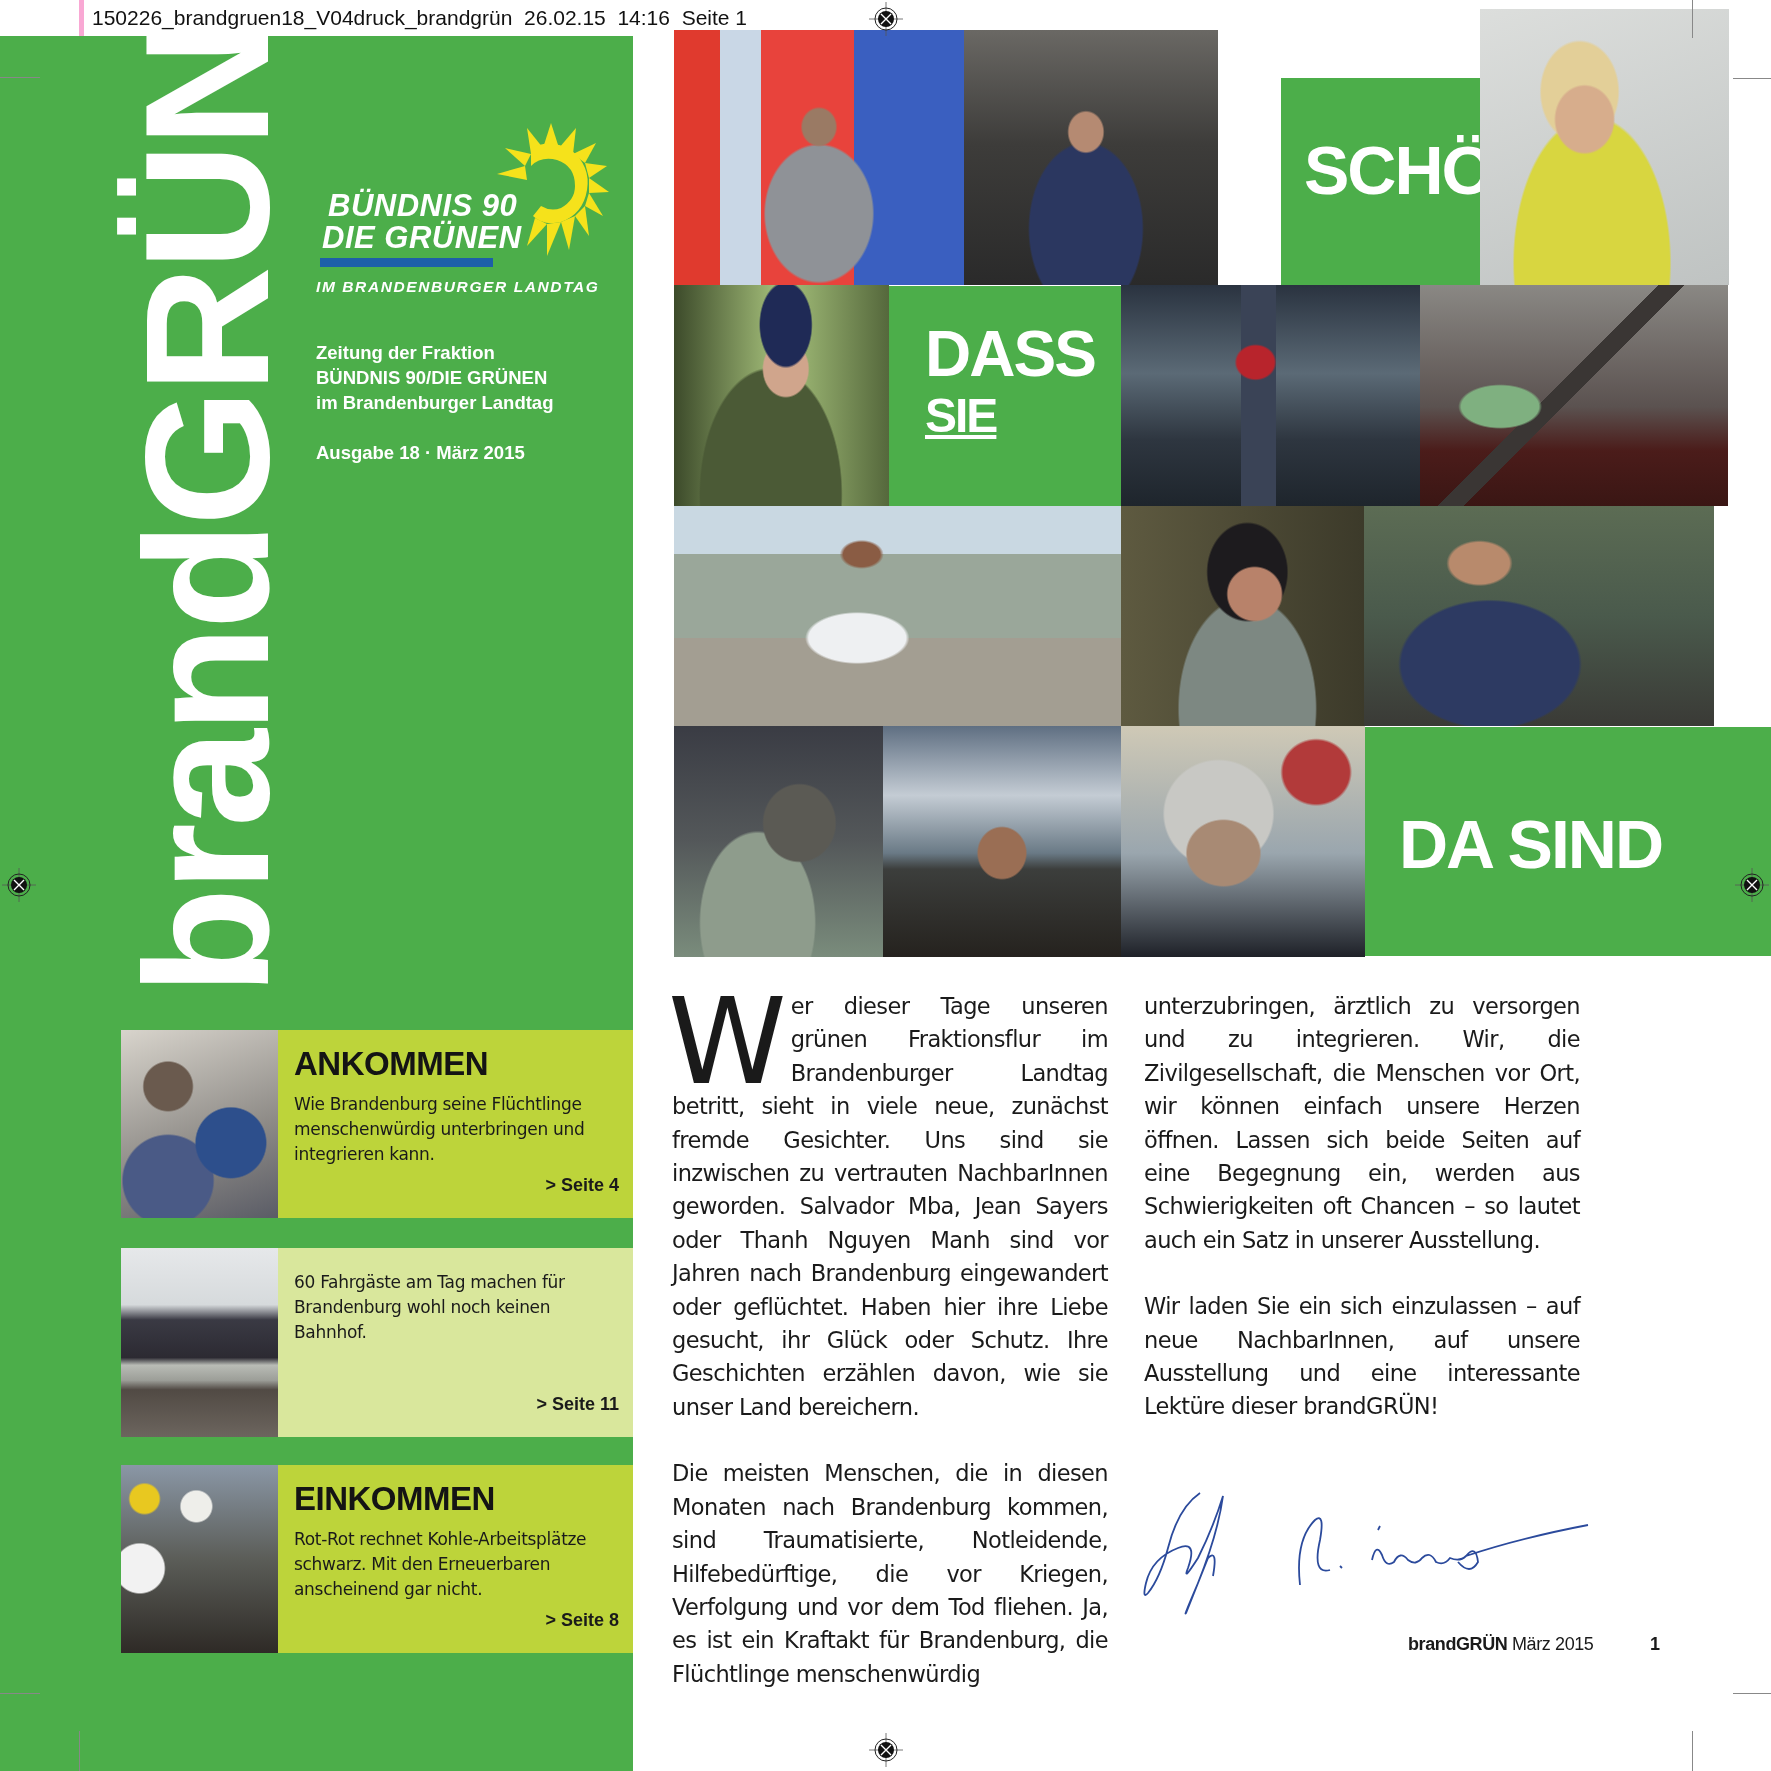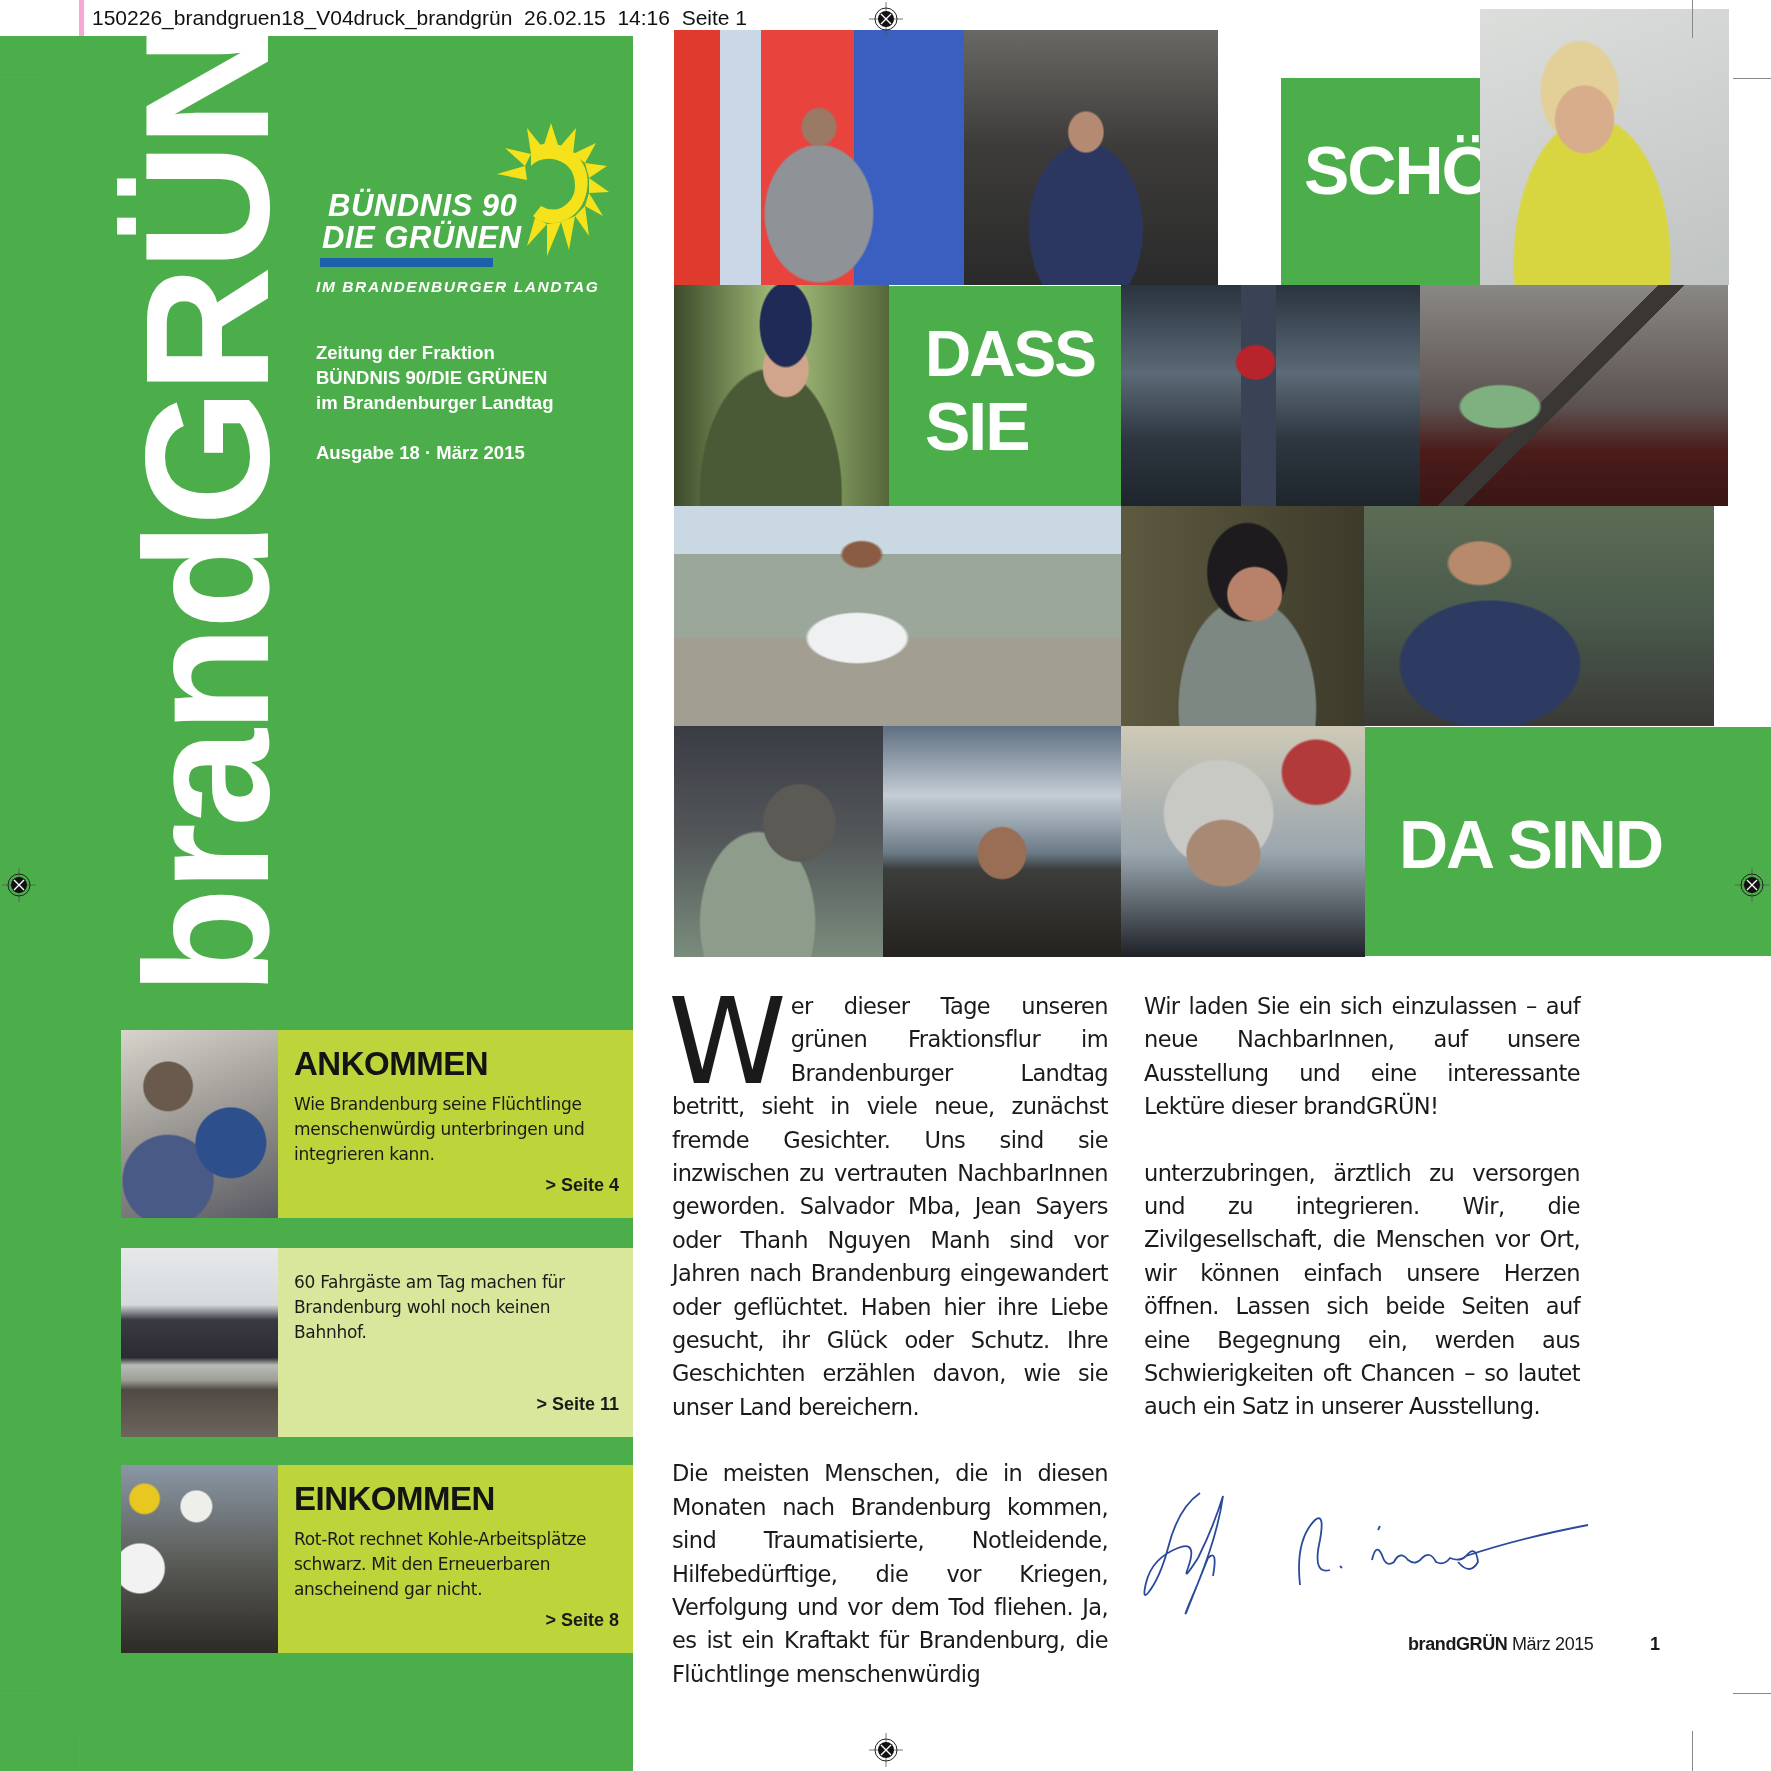--- a/index.html
+++ b/index.html
@@ -133,21 +133,21 @@
 <div class="green-block" style="left:1281px; top:78px; width:262px; height:207px;">
   <span style="font-size:68px; padding:58px 0 0 23px;">SCHÖN</span>
 </div>
 <div class="ph" style="left:1480px; top:9px; width:249px; height:276px;
      background: radial-gradient(ellipse at 42% 40%, #d7ad8c 0 14%, transparent 15%), radial-gradient(ellipse at 40% 30%, #e3cf98 0 18%, transparent 19%), radial-gradient(ellipse at 45% 92%, #d8d640 0 40%, transparent 41%), linear-gradient(160deg, #dcdedc, #bfc3c2);"></div>
 
 <div class="ph" style="left:674px; top:285px; width:215px; height:221px;
      background: radial-gradient(ellipse at 52% 18%, #1f2a56 0 16%, transparent 17%), radial-gradient(ellipse at 52% 38%, #d0a58c 0 14%, transparent 15%), radial-gradient(ellipse at 45% 95%, #4b5a36 0 42%, transparent 43%), linear-gradient(90deg, #3c4a2a, #a7c27c 50%, #55683c);"></div>
 <div class="green-block" style="left:889px; top:286px; width:232px; height:220px;">
   <span style="font-size:64px; padding:36px 0 0 36px;">DASS</span>
-  <span style="font-size:68px; padding:6px 8px 0 36px;">SIE</span>
+  <span style="font-size:48px; padding:6px 8px 0 36px;text-decoration:underline;">SIE</span>
 </div>
 <div class="ph" style="left:1121px; top:285px; width:299px; height:221px;
      background: radial-gradient(ellipse at 45% 35%, #b8242c 0 8%, transparent 9%), linear-gradient(90deg, transparent 40%, #3a4356 40% 52%, transparent 52%), linear-gradient(180deg, #2a3340, #5b6a76 40%, #2e3640 70%, #1e252c);"></div>
 <div class="ph" style="left:1420px; top:285px; width:308px; height:221px;
      background: radial-gradient(ellipse at 26% 55%, #7fb080 0 12%, transparent 13%), linear-gradient(135deg, transparent 45%, #3a3634 45% 50%, transparent 50%), linear-gradient(180deg, #8a8884, #5b5250 55%, #4b1c1a 75%, #3a1614);"></div>
 
 <div class="ph" style="left:674px; top:506px; width:447px; height:220px;
      background: radial-gradient(ellipse at 41% 60%, #eef0f2 0 13%, transparent 14%), radial-gradient(ellipse at 42% 22%, #8a5c44 0 5%, transparent 6%), linear-gradient(180deg, #c9d8e2 0 22%, #9aa79a 22% 60%, #a39e92 60% 100%);"></div>
 <div class="ph" style="left:1121px; top:506px; width:243px; height:220px;
      background: radial-gradient(ellipse at 55% 40%, #b8826a 0 14%, transparent 15%), radial-gradient(ellipse at 52% 30%, #1d1b1e 0 22%, transparent 23%), radial-gradient(ellipse at 52% 92%, #7d8882 0 38%, transparent 39%), linear-gradient(90deg, #5e5a40, #3c3a2a);"></div>
@@ -165,22 +165,22 @@
 </div>
 
 <div class="col" style="left:672px;">
   <p>
     <span class="dropcap">W</span>
     <span>er dieser Tage unseren grünen Fraktionsflur im Brandenburger Landtag betritt, sieht in viele neue, zunächst fremde Gesichter. Uns sind sie inzwischen zu vertrauten NachbarInnen geworden. Salvador Mba, Jean Sayers oder Thanh Nguyen Manh  sind vor Jahren nach Brandenburg eingewandert oder ge­flüchtet. Haben hier ihre Liebe gesucht, ihr Glück oder Schutz. Ihre Geschichten erzählen davon, wie sie unser Land berei­chern.</span>
   </p>
   <p>Die meisten Menschen, die in diesen Mo­naten nach Brandenburg kommen, sind Traumatisierte, Notleidende, Hilfebedürftige, die vor Kriegen, Verfolgung und vor dem Tod fliehen. Ja, es ist ein Kraftakt für Bran­denburg, die Flüchtlinge menschenwürdig</p>
 </div>
 <div class="col" style="left:1144px;">
+  <p>unterzubringen, ärztlich zu versorgen und zu integrieren. Wir, die Zivilgesellschaft, die Menschen vor Ort, wir können einfach unsere Herzen öffnen. Lassen sich beide Seiten auf eine Begegnung ein, werden aus Schwierigkeiten oft Chancen – so lautet auch ein Satz in unserer Ausstellung.</p>
   <p>Wir laden Sie ein sich einzulassen – auf neue NachbarInnen, auf  unsere Ausstellung und eine interessante Lektüre dieser brand­GRÜN!</p>
-  <p>unterzubringen, ärztlich zu versorgen und zu integrieren. Wir, die Zivilgesellschaft, die Menschen vor Ort, wir können einfach unsere Herzen öffnen. Lassen sich beide Seiten auf eine Begegnung ein, werden aus Schwierigkeiten oft Chancen – so lautet auch ein Satz in unserer Ausstellung.</p>
 </div>
 
 <svg class="abs" style="left:1138px; top:1488px; width:120px; height:135px;" viewBox="0 0 120 135">
   <path d="M62 5 Q40 20 30 60 Q22 90 10 105 Q4 112 8 95 Q14 70 40 60 Q60 52 50 80 Q44 95 60 70 Q75 40 85 8 Q80 45 60 95 Q45 130 48 125 Q62 90 70 70 Q80 60 75 88" fill="none" stroke="#2b4a9c" stroke-width="1.8"></path>
 </svg>
 <svg class="abs" style="left:1290px; top:1500px; width:300px; height:95px;" viewBox="0 0 300 95">
   <path d="M10 85 Q5 40 25 20 Q35 12 30 40 Q22 75 40 70 M50 66 l2 2 M88 30 l2 -4 M82 60 Q86 42 92 55 Q96 68 104 62 Q110 50 118 60 Q126 66 132 58 Q140 50 146 62 Q154 66 160 58 Q170 62 176 56 Q186 44 188 62 Q180 76 168 62 M176 56 Q230 38 298 25" fill="none" stroke="#2b4a9c" stroke-width="1.8"></path>
 </svg>
 
 <div class="abs footer">

